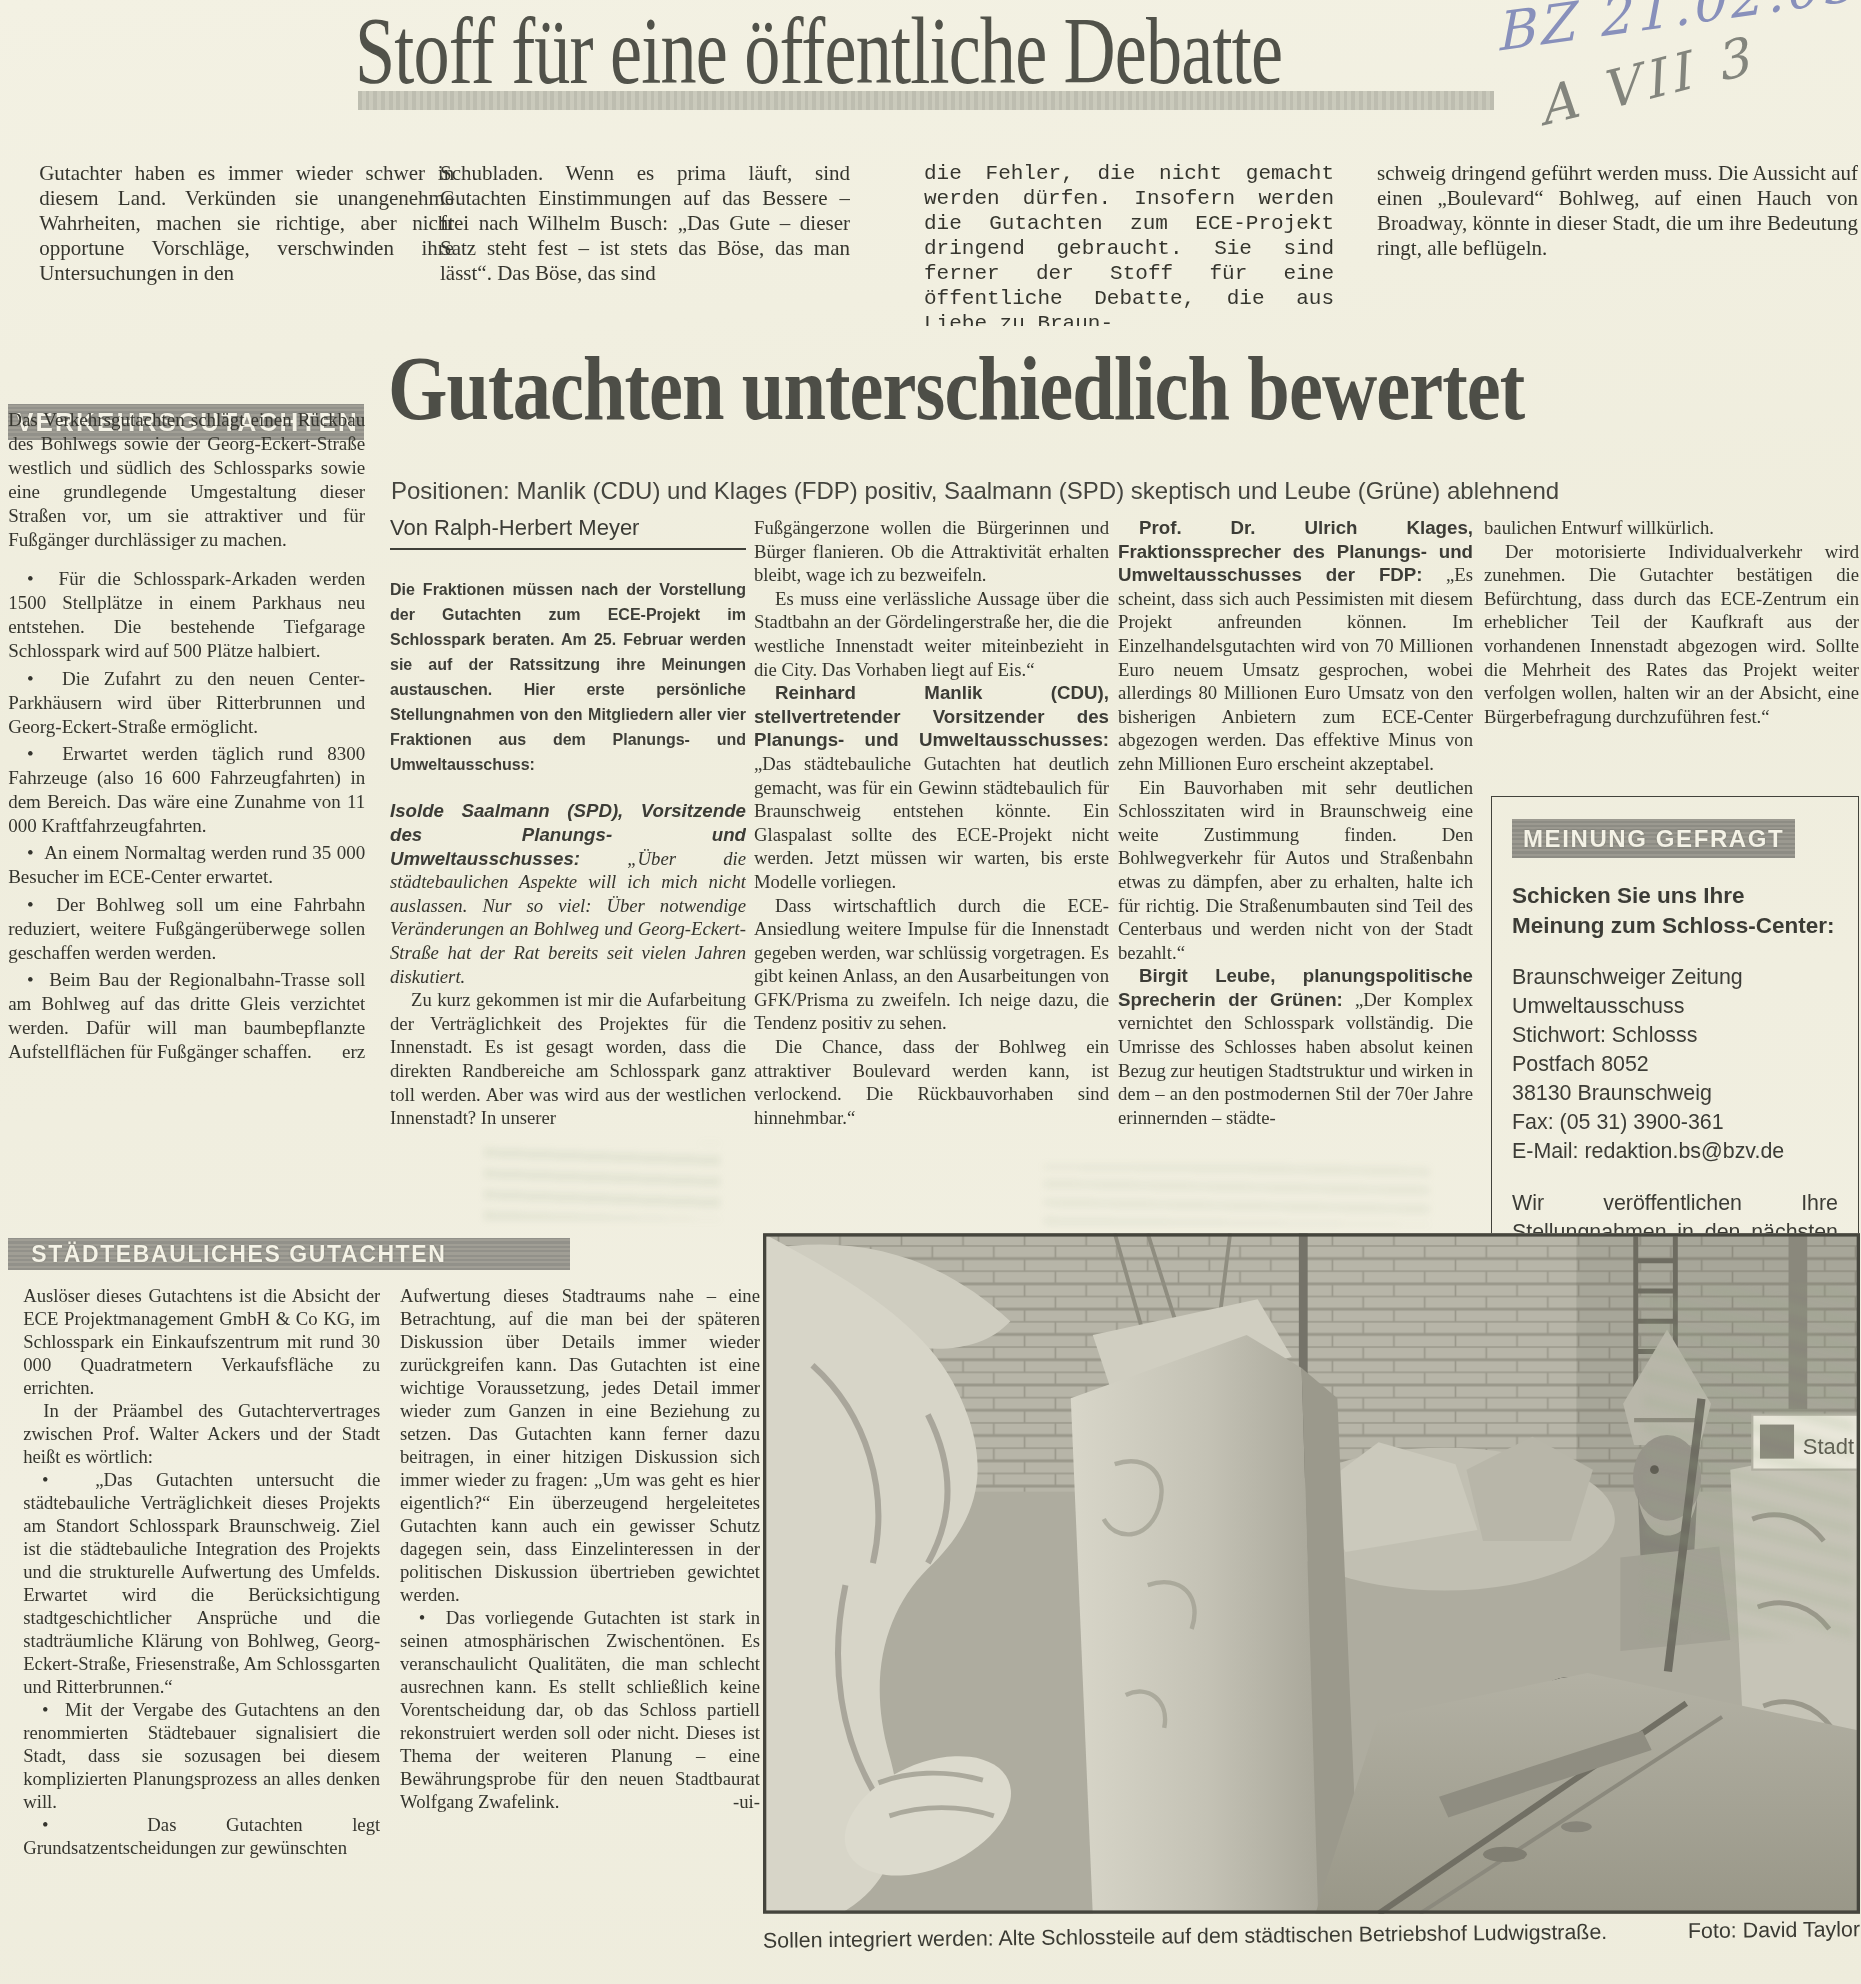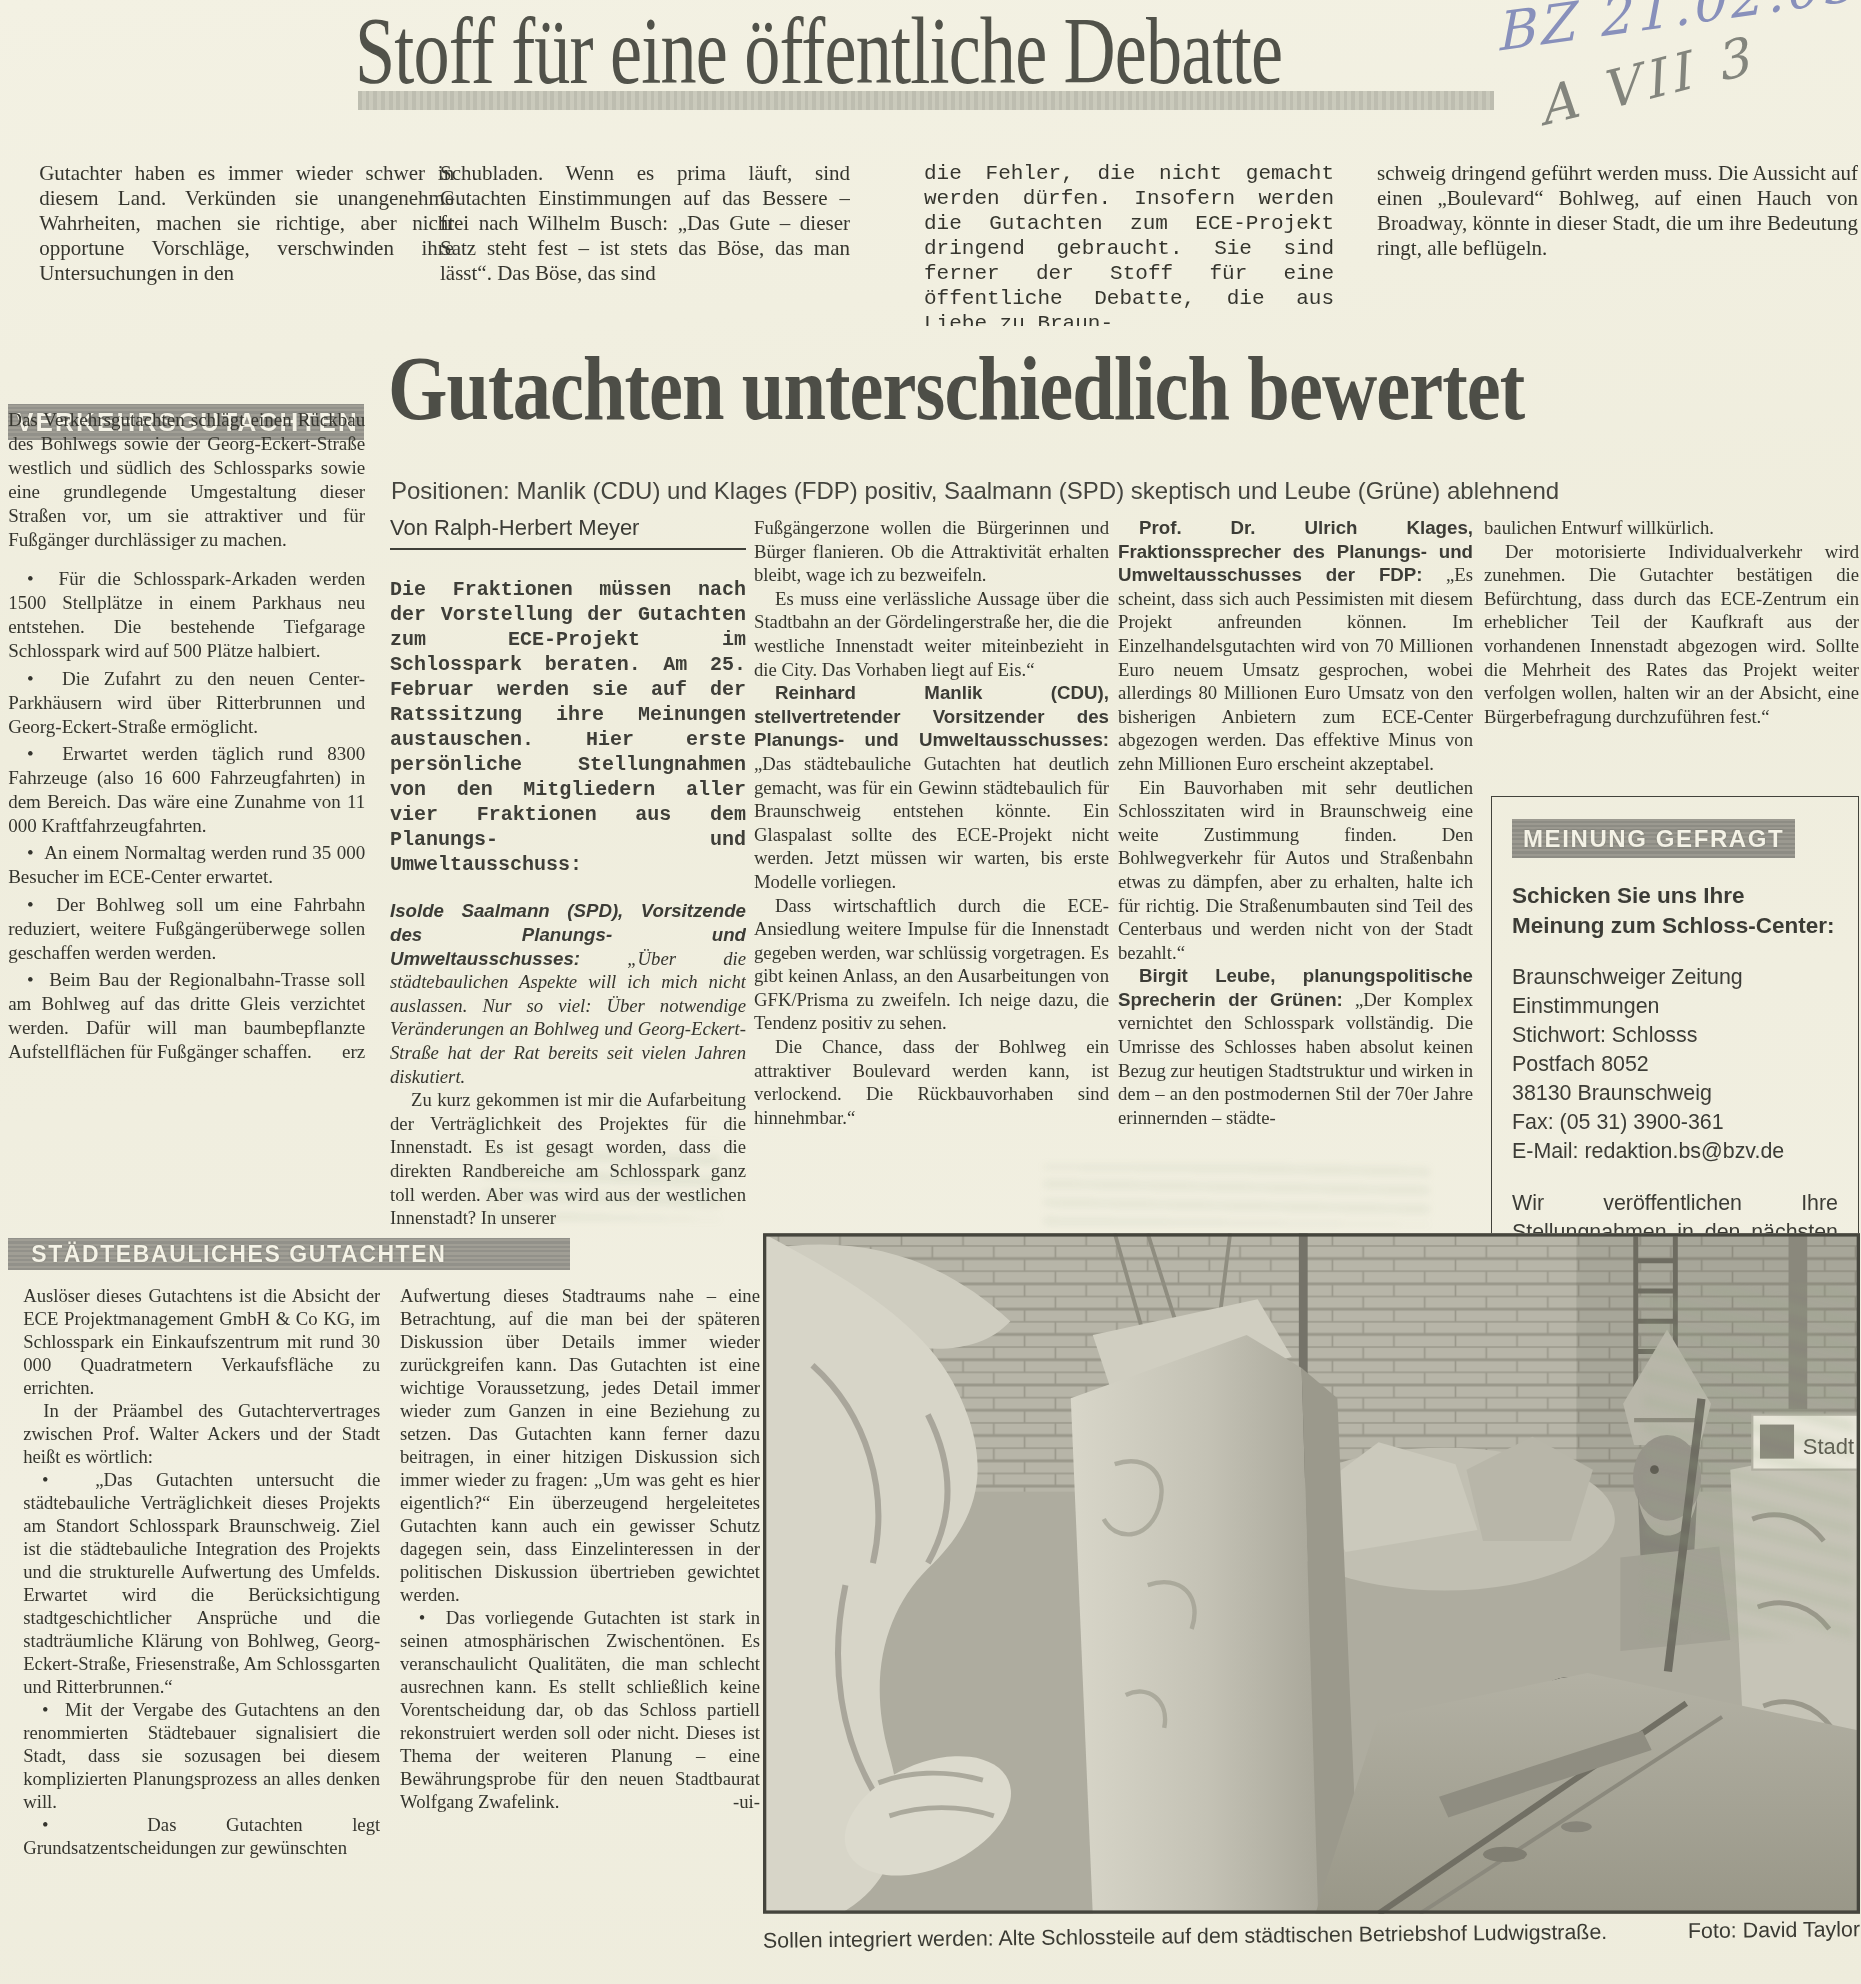--- a/index.html
+++ b/index.html
@@ -86,22 +86,22 @@
   #mcol1 { left:390px;  width:356px; }
   #mcol2 { left:754px; width:355px; }
   #mcol3 { left:1118px; width:355px; }
   #mcol4 { left:1484px; width:375px; }
   .byline {
     font-family:"Liberation Sans", sans-serif; font-size:22px; color:#3b3b35;
     padding-bottom:8.8px; border-bottom:2.2px solid #3f3f38; margin-bottom:27px;
     text-align:left;
   }
   .lead {
-    font-family:Liberation Mono, monospace; font-weight:700;
-    font-size:20px; line-height:25px; color:#3e3e38; margin-bottom:22px;
+    font-family:Liberation Sans, sans-serif; font-weight:700;
+    font-size:16px; line-height:25px; color:#3e3e38; margin-bottom:22px;
   }
   .main-col p.pp { text-indent:21px; }
   .speaker { font-family:"Liberation Sans", sans-serif; font-weight:700; color:#3c3c36; }
   .qpara { margin-top:4px;font-style:italic; }
 
   
   .meinung-box {
     left:1491px; top:796px; width:368px;
     border:1.6px solid #42423b; padding:22px 20px 18.7px 20px;
     font-family:"Liberation Sans", sans-serif; color:#3c3c36;
@@ -198,21 +198,21 @@
   <p>baulichen Entwurf willkürlich.</p>
   <p class="pp">Der motorisierte Individualverkehr wird zunehmen. Die Gutachter bestätigen die Befürchtung, dass durch das ECE-Zentrum ein erheblicher Teil der Kaufkraft aus der vorhandenen Innenstadt abgezogen wird. Sollte die Mehrheit des Rates das Projekt weiter verfolgen wollen, halten wir an der Absicht, eine Bürgerbefragung durchzuführen fest.“</p>
 </div>
 
 <div class="abs meinung-box">
   <div class="meinung-header">MEINUNG GEFRAGT</div>
   <div class="meinung-bold">Schicken Sie uns Ihre</div>
   <div class="meinung-bold">Meinung zum Schloss-Center:</div>
   <div class="meinung-addr">
     <div>Braunschweiger Zeitung</div>
-    <div>Einstimmungen</div>
+    <div>Umweltausschuss</div>
     <div>Stichwort: Schlosss</div>
     <div>Postfach 8052</div>
     <div>38130 Braunschweig</div>
     <div>Fax: (05 31) 3900-361</div>
     <div>E-Mail: redaktion.bs@bzv.de</div>
   </div>
   <div class="meinung-outro">Wir veröffentlichen Ihre Stellungnahmen in den nächsten Ausgaben.</div>
 </div>
 
 <div class="abs bar staedtebau-bar">STÄDTEBAULICHES GUTACHTEN</div>

